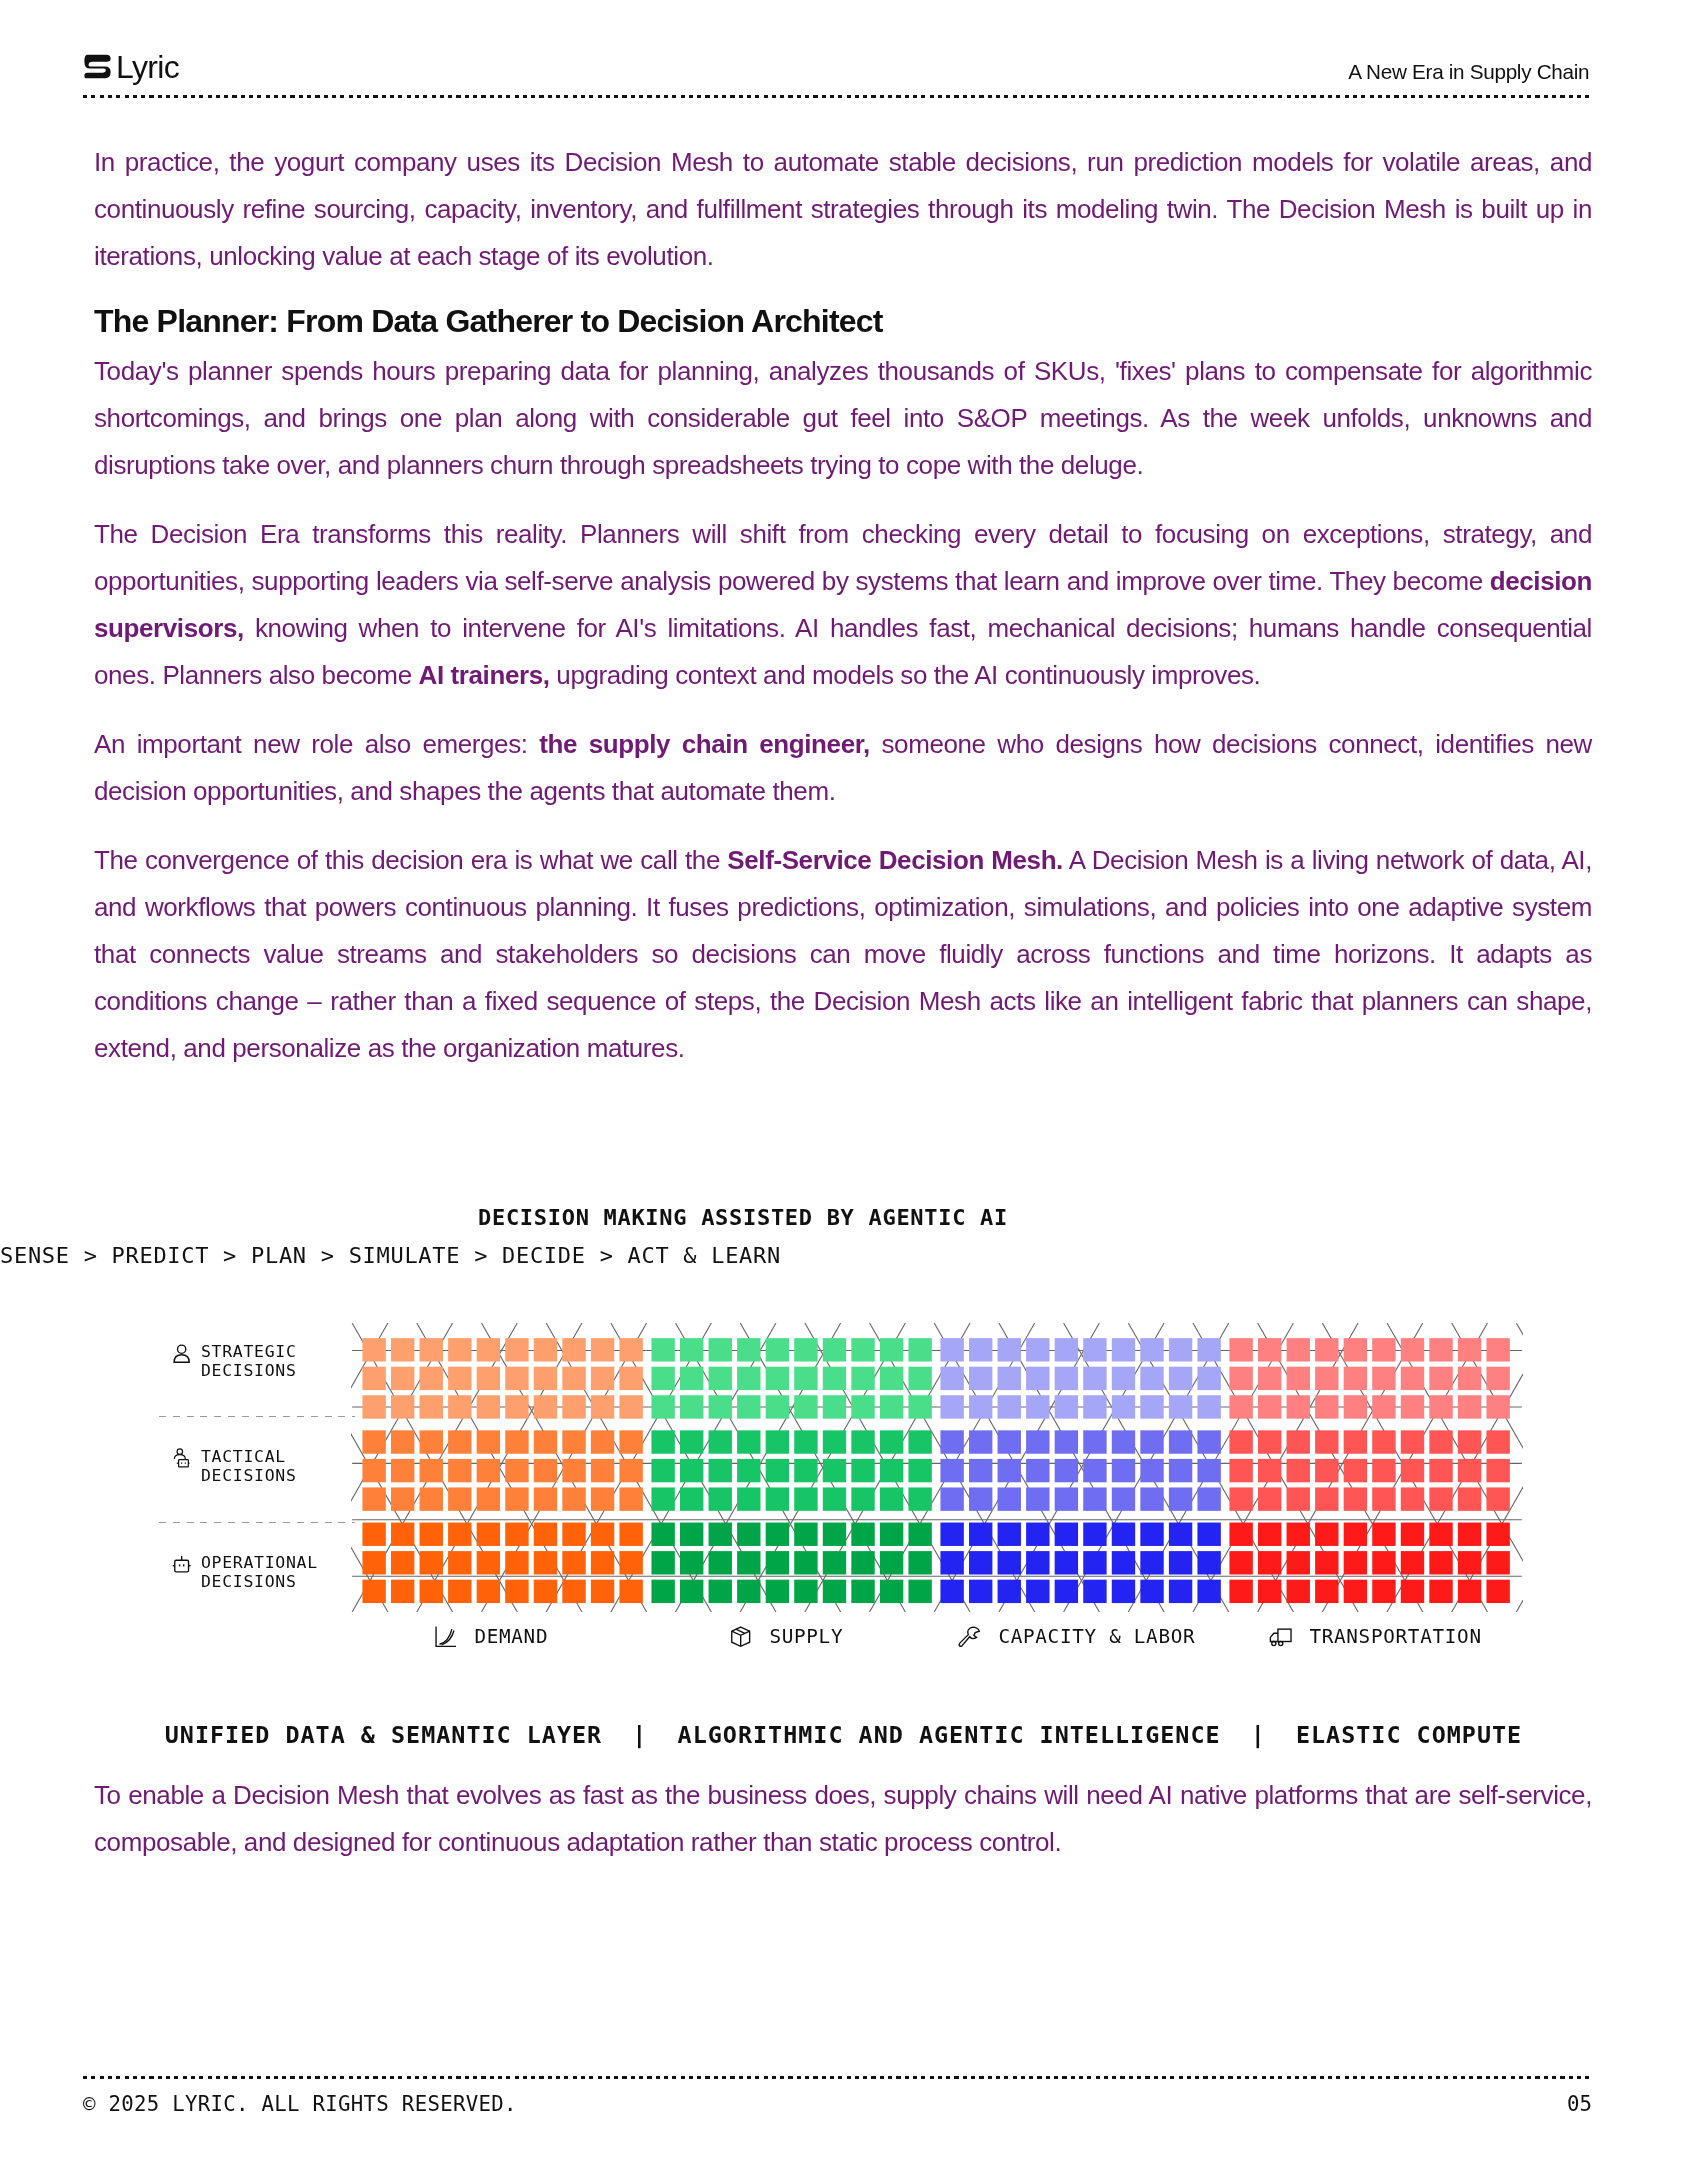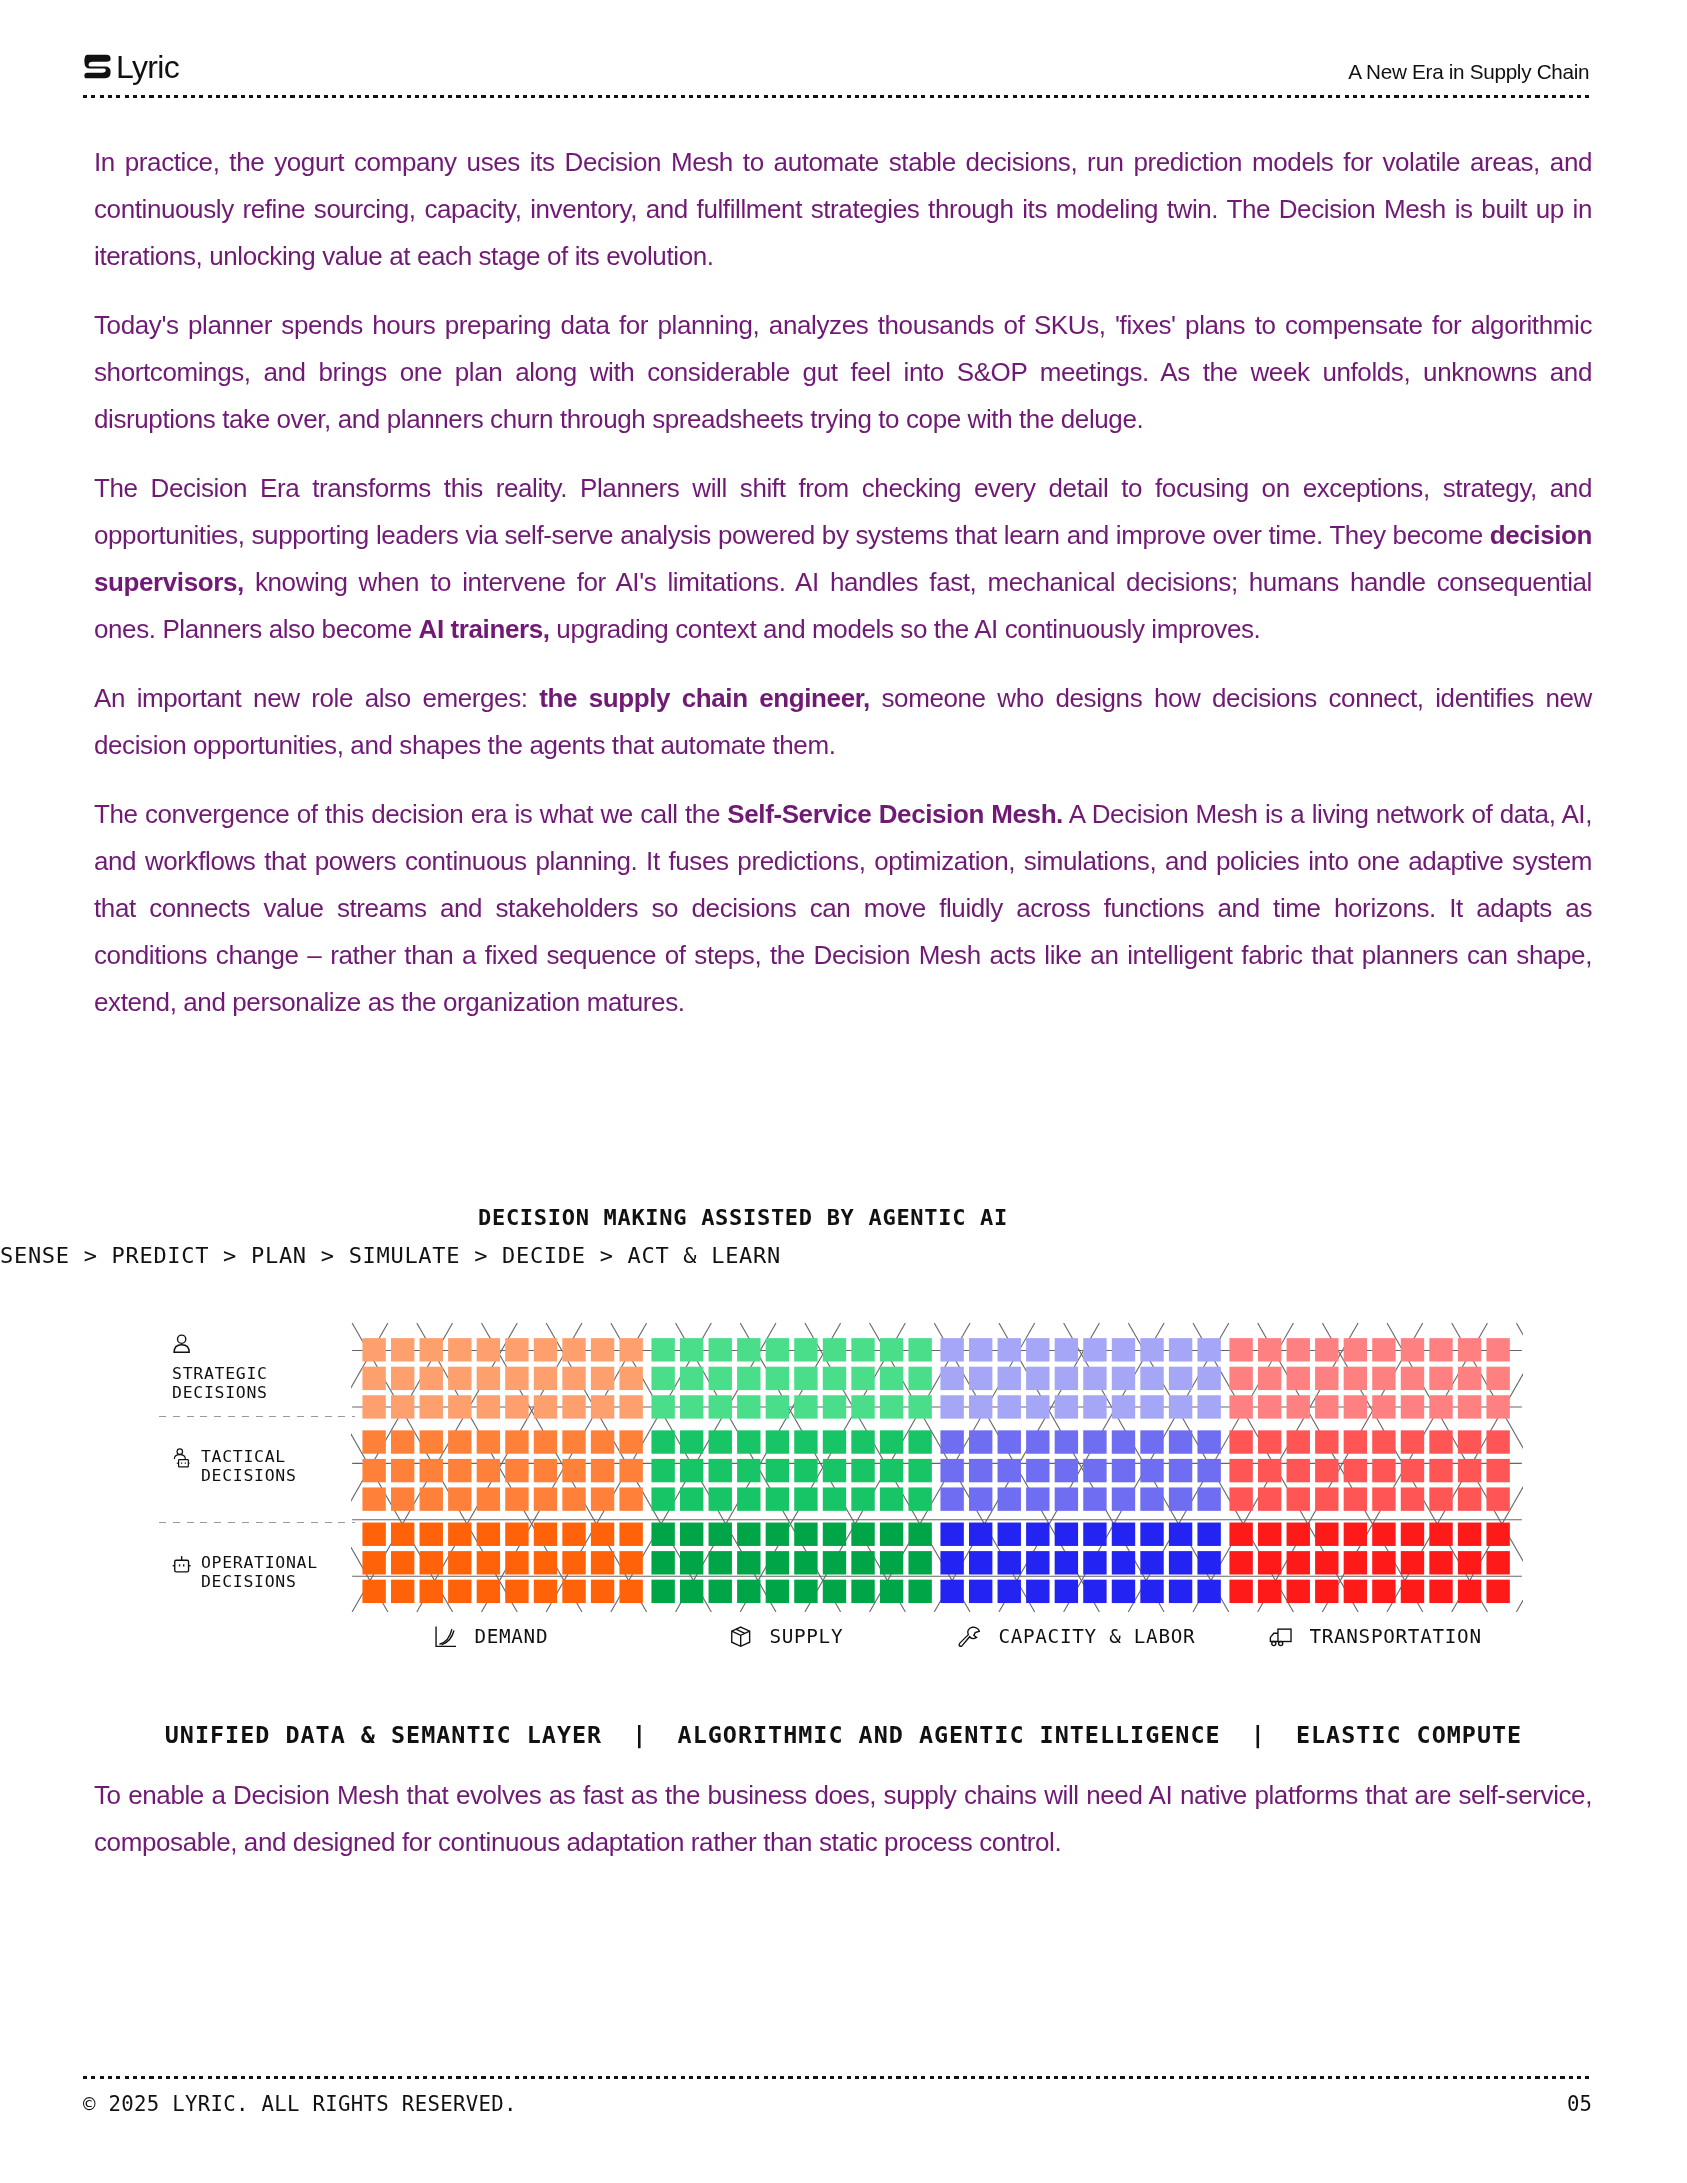--- a/index.html
+++ b/index.html
@@ -51,37 +51,38 @@
       <path d="M6 4 H34 Q40 4 40 10 Q40 14 34 14 H14 Q8 14 8 19 Q8 21 10 21 H32 Q40 21 40 29 Q40 38 32 38 H4 Q2 38 2 34 Q2 30 6 30 H28 Q33 30 33 26 Q33 24 30 24 H10 Q2 24 2 14 Q2 4 6 4 Z" fill="#111"></path>
     </svg>
     <span class="logo-text">Lyric</span>
   </div>
   <div class="header-title">A New Era in Supply Chain</div>
 </div>
 <div class="dotted" style="left:83px; top:95px; width:1509px;"></div>
 
 <div class="content" style="top:139px;">
   <p class="body">In practice, the yogurt company uses its Decision Mesh to automate stable decisions, run prediction models for volatile areas, and continuously refine sourcing, capacity, inventory, and fulfillment strategies through its modeling twin. The Decision Mesh is built up in iterations, unlocking value at each stage of its evolution.</p>
+  <h2 class="section">The Planner: From Data Gatherer to Decision Architect</h2>
   <p class="body" style="margin-top:0;">Today's planner spends hours preparing data for planning, analyzes thousands of SKUs, 'fixes' plans to compensate for algorithmic shortcomings, and brings one plan along with considerable gut feel into S&amp;OP meetings. As the week unfolds, unknowns and disruptions take over, and planners churn through spreadsheets trying to cope with the deluge.</p>
   <p class="body">
     <span>The Decision Era transforms this reality. Planners will shift from checking every detail to focusing on exceptions, strategy, and opportunities, supporting leaders via self-serve analysis powered by systems that learn and improve over time. They become </span><b>decision supervisors,</b><span> knowing when to intervene for AI's limitations. AI handles fast, mechanical decisions; humans handle consequential ones. Planners also become </span><b>AI trainers,</b><span> upgrading context and models so the AI continuously improves.</span>
   </p>
   <p class="body">
     <span>An important new role also emerges: </span><b>the supply chain engineer,</b><span> someone who designs how decisions connect, identifies new decision opportunities, and shapes the agents that automate them.</span>
   </p>
   <p class="body">
     <span>The convergence of this decision era is what we call the </span><b>Self-Service Decision Mesh.</b><span> A Decision Mesh is a living network of data, AI, and workflows that powers continuous planning. It fuses predictions, optimization, simulations, and policies into one adaptive system that connects value streams and stakeholders so decisions can move fluidly across functions and time horizons. It adapts as conditions change – rather than a fixed sequence of steps, the Decision Mesh acts like an intelligent fabric that planners can shape, extend, and personalize as the organization matures.</span>
   </p>
 </div>
 
 <div class="diagram">
   <div class="diag-title mono" style="top:5.5px;">DECISION MAKING ASSISTED BY AGENTIC AI</div>
   <div class="diag-sub mono" style="top:44px;">SENSE &gt; PREDICT &gt; PLAN &gt; SIMULATE &gt; DECIDE &gt; ACT &amp; LEARN</div>
 
-  <div class="row-label mono" style="top:133px;flex-direction:column;">
+  <div class="row-label mono" style="top:143px;">
     <svg viewBox="0 0 28 30" fill="none" stroke="#111" stroke-width="2">
       <circle cx="14" cy="9" r="6"></circle>
         <path d="M3 28 Q3 17 14 17 Q25 17 25 28 Z"></path>
     </svg>
     <div class="txt">
       <div>STRATEGIC</div>
       <div>DECISIONS</div>
     </div>
   </div>
   <div class="dash-sep" style="top:217px;"></div>

